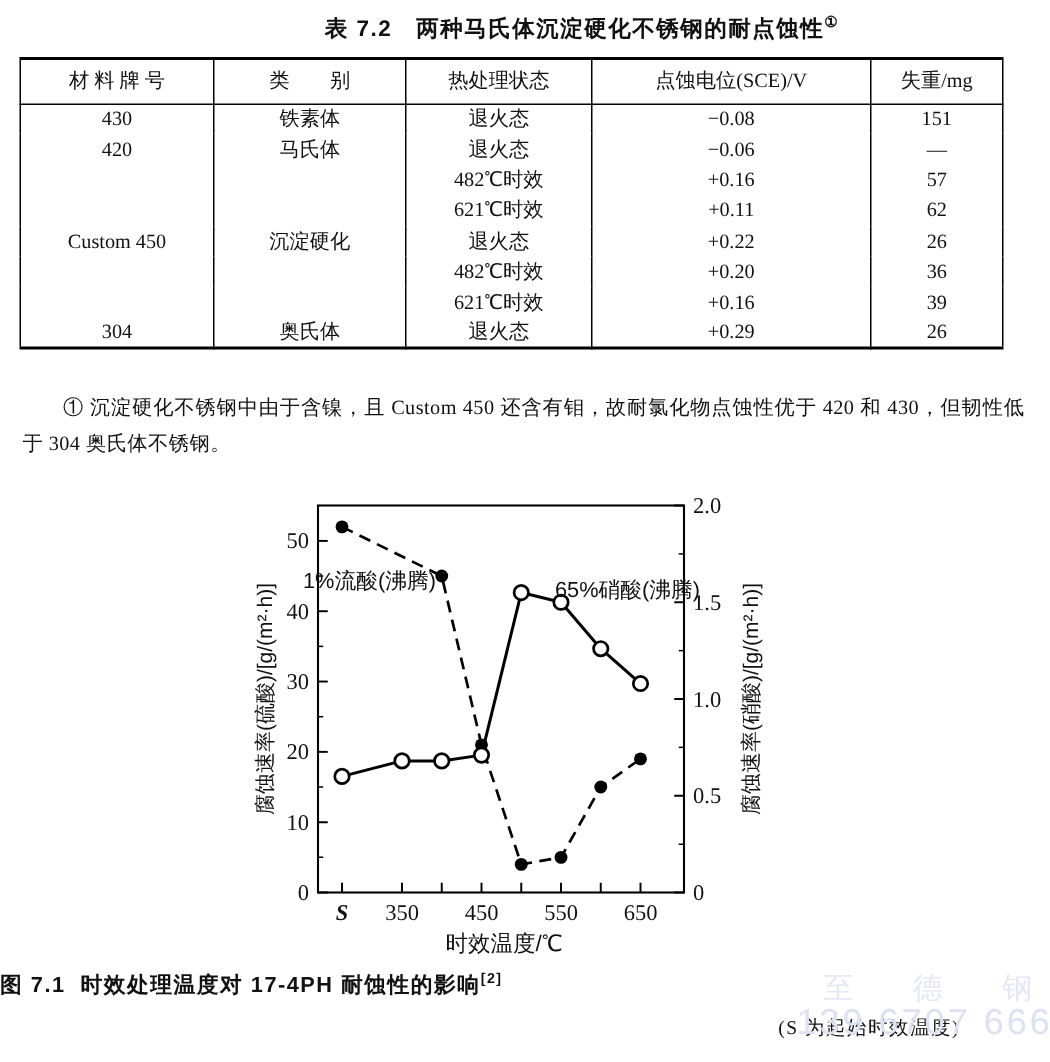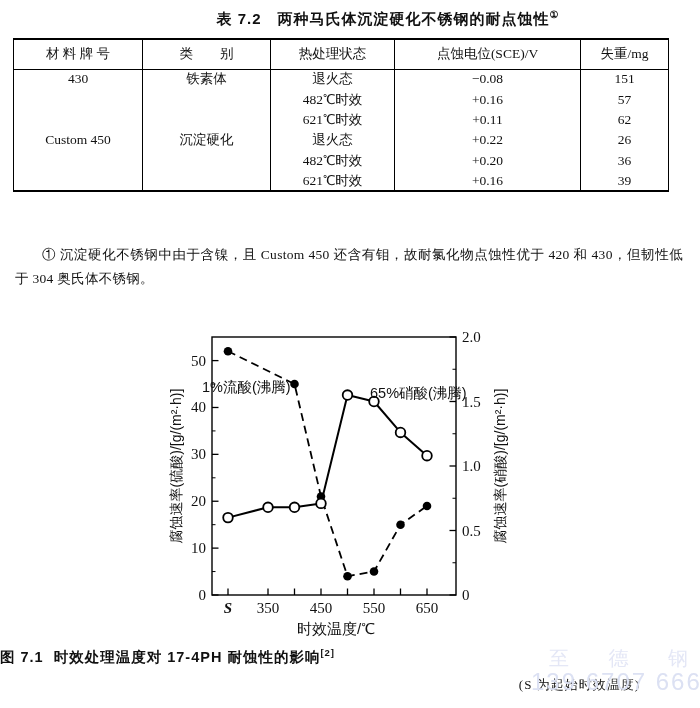--- a/index.html
+++ b/index.html
@@ -12,21 +12,21 @@
   #doc-title sup { font-size:10px; }
 
   #main-table { position:absolute; top:38px; left:13px; width:655px;
     border-collapse:collapse; table-layout:fixed; font-size:13.5px; }
   #main-table { border-top:2.2px solid #000; border-bottom:2.2px solid #000;border-radius:31px; }
   #main-table th, #main-table td { border-left:1px solid #000; border-right:1px solid #000;
     text-align:center; font-weight:normal; padding:0; overflow:hidden; white-space:nowrap; }
   #main-table thead th { height:30px; border-bottom:1.6px solid #000; font-size:13.5px; }
   #main-table tbody td { height:20.4px; font-size:13.5px;text-align:center; }
 
-  #footnote { position:absolute; top:243px; left:15px; width:668px; font-size:13.5px;
+  #footnote { position:absolute; top:260px; left:15px; width:668px; font-size:13.5px;
     line-height:1.75; text-indent:2em; text-align:justify; letter-spacing:0.3px; }
 
   #chart-wrap { position:absolute; top:328px; left:0; width:700px; height:315px; }
   #chart-wrap svg { display:block; }
 
   #fig-caption { position:absolute; top:647px; left:0; width:640px; text-align:left;
     font-family:"Liberation Sans", sans-serif; font-weight:bold; font-size:14.5px; letter-spacing:1px; }
   #fig-caption sup { font-size:9.5px; }
   #fig-caption .cap-prefix { margin-right:10px; }
   #fig-subcaption { position:absolute; top:676px; left:0; width:640px; text-align:right;
@@ -60,20 +60,27 @@
     </thead>
   <tbody>
       <tr>
         <td>430</td>
         <td>铁素体</td>
         <td>退火态</td>
         <td>−0.08</td>
         <td>151</td>
       </tr>
       <tr>
+        <td>420</td>
+        <td>马氏体</td>
+        <td>退火态</td>
+        <td>−0.06</td>
+        <td>—</td>
+      </tr>
+      <tr>
         <td></td>
         <td></td>
         <td>482℃时效</td>
         <td>+0.16</td>
         <td>57</td>
       </tr>
       <tr>
         <td></td>
         <td></td>
         <td>621℃时效</td>
@@ -93,20 +100,27 @@
         <td>482℃时效</td>
         <td>+0.20</td>
         <td>36</td>
       </tr>
       <tr>
         <td></td>
         <td></td>
         <td>621℃时效</td>
         <td>+0.16</td>
         <td>39</td>
+      </tr>
+      <tr>
+        <td>304</td>
+        <td>奥氏体</td>
+        <td>退火态</td>
+        <td>+0.29</td>
+        <td>26</td>
       </tr>
     </tbody>
 </table>
 
 <p id="footnote">① 沉淀硬化不锈钢中由于含镍，且 Custom 450 还含有钼，故耐氯化物点蚀性优于 420 和 430，但韧性低于 304 奥氏体不锈钢。</p>
 
 <div id="chart-wrap">
   <svg width="700" height="315" viewBox="0 328 700 315" xmlns="http://www.w3.org/2000/svg">
       <rect x="212" y="337" width="244" height="258" fill="none" stroke="#000" stroke-width="1.4"></rect>
       <line x1="212" y1="595" x2="218.5" y2="595" stroke="#000" stroke-width="1.3"></line>

